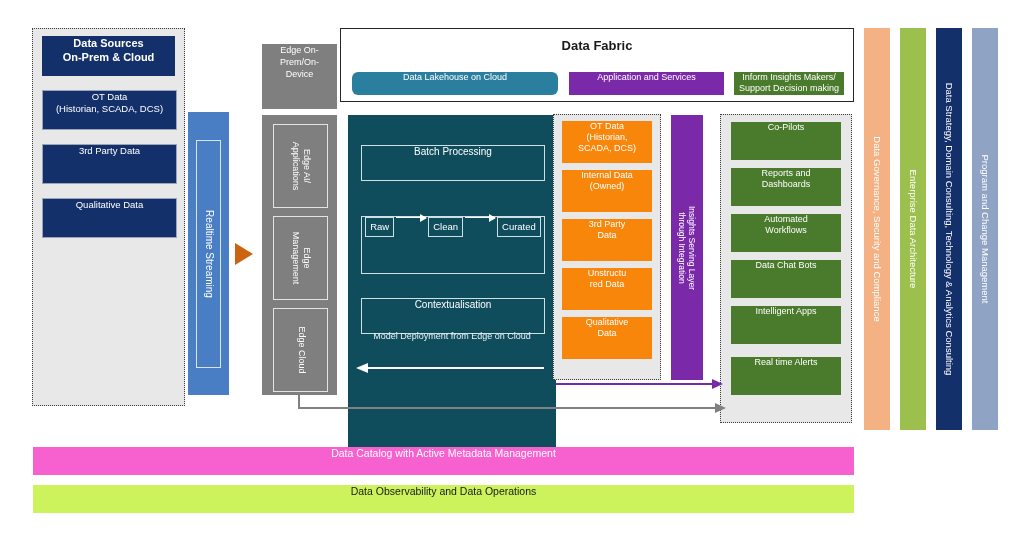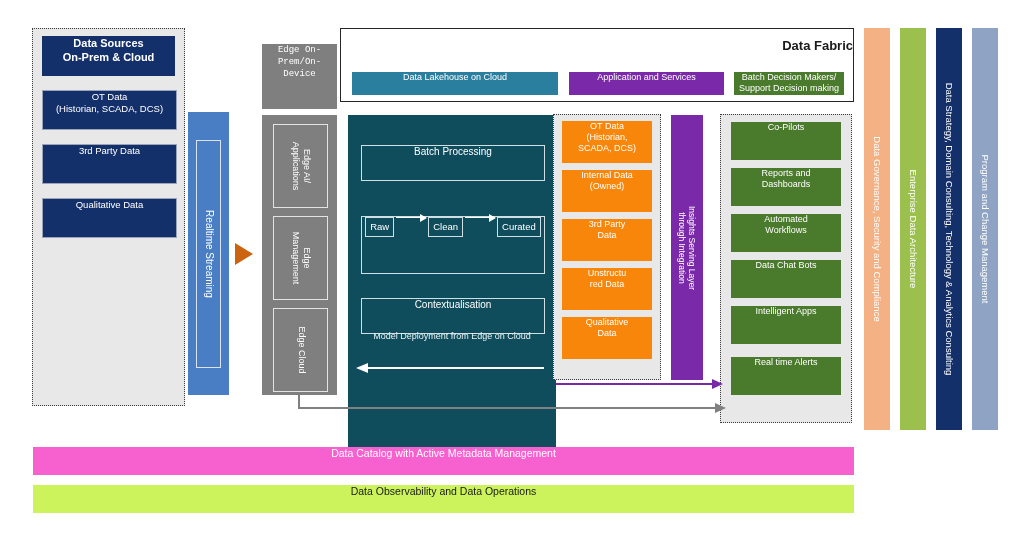--- a/index.html
+++ b/index.html
@@ -45,21 +45,21 @@
   }
   #streaming-arrow{
     left:235px;top:243px;width:0;height:0;
     border-top:11px solid transparent;border-bottom:11px solid transparent;
     border-left:18px solid #cc6310;
   }
 
   
   #edge-header-box{
     left:262px;top:44px;width:75px;height:65px;background:#7f7f7f;
-    color:#fff;font-size:9px;line-height:12px;font-family:Liberation Mono, monospace;
+    color:#fff;font-size:9px;line-height:12px;
   }
   #edge-body-box{
     left:262px;top:115px;width:75px;height:280px;background:#7f7f7f;
     padding:9px 11px;
   }
   .edge-sub{
     width:100%;height:82px;border:1.4px solid #e3e3e3;margin-bottom:8px;
     position:relative;
   }
   .edge-sub span{
@@ -67,28 +67,28 @@
     transform:translate(-50%,-50%) rotate(90deg);
     white-space:nowrap;color:#fff;font-size:9px;line-height:11px;text-align:center;
   }
 
   
   #data-fabric-panel{
     left:340px;top:28px;width:514px;height:74px;
     background:#ffffff;border:1.5px solid #262626;
   }
   #data-fabric-title{
-    position:absolute;left:0;top:9px;width:100%;text-align:right;
+    position:absolute;left:0;top:9px;width:100%;text-align:center;
     font-weight:bold;font-size:13px;color:#1a1a1a;
   }
   .fabric-chip{
     position:absolute;top:43px;height:23px;color:#fff;
     font-size:9px;line-height:11px;
   }
-  #chip-lakehouse{left:11px;width:206px;background:#2b7f9e;}
+  #chip-lakehouse{left:11px;width:206px;background:#2b7f9e;border-radius:6px;}
   #chip-application{left:228px;width:155px;background:#7a2aa8;}
   #chip-inform{left:393px;width:110px;background:#4a7a2b;}
 
   
   #lakehouse-body{
     left:348px;top:115px;width:208px;height:356px;background:#0f4c5c;
   }
   .lh-box{
     position:absolute;left:13px;width:182px;
     border:1.3px solid #cfe0e5;color:#ffffff;font-size:10px;
@@ -251,21 +251,21 @@
     </span>
   </div>
 </div>
 
 <div class="abs" id="data-fabric-panel">
   <div id="data-fabric-title">Data Fabric</div>
   <div class="fabric-chip ctr" id="chip-lakehouse">Data Lakehouse on Cloud</div>
   <div class="fabric-chip ctr" id="chip-application">Application and Services</div>
   <div class="fabric-chip ctr" id="chip-inform">
     <div>
-      <div>Batch Decision Makers/</div>
+      <div>Inform Insights Makers/</div>
       <div>Support Decision making</div>
     </div>
   </div>
 </div>
 
 <div class="abs" id="lakehouse-body">
   <div class="lh-box ctr" id="box-batch">Batch Processing</div>
 
   <div class="lh-box" id="box-zone">
     <div class="zone-row">

